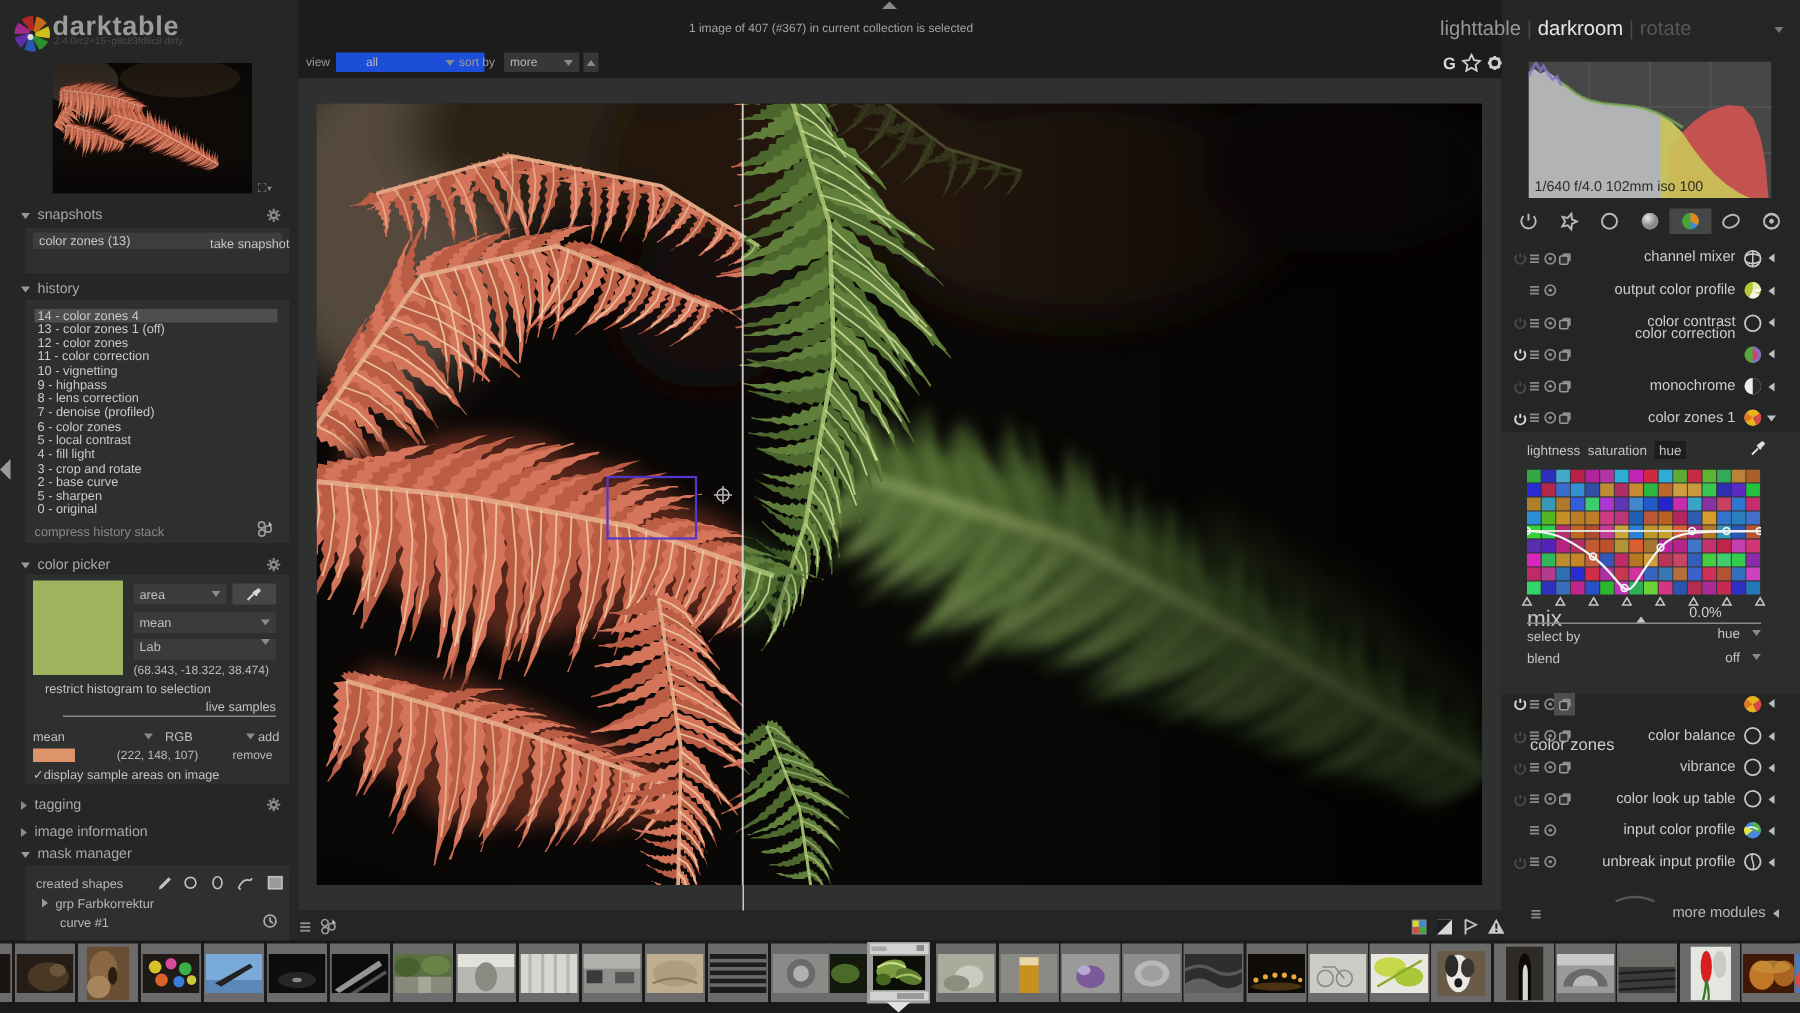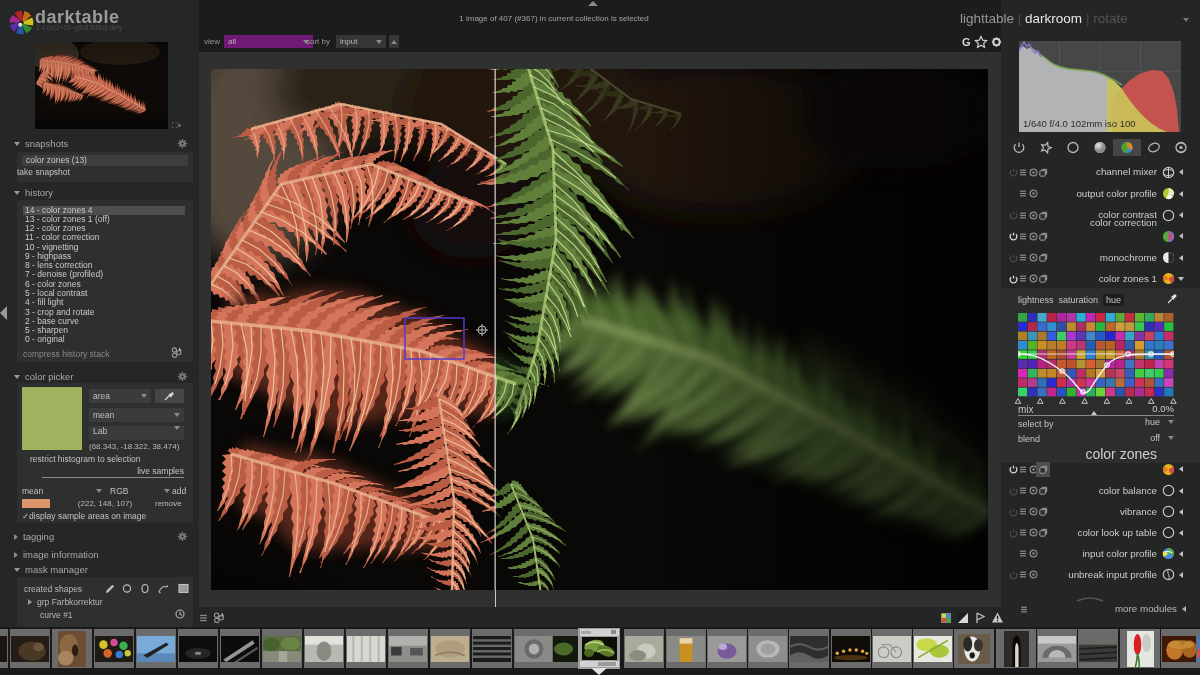--- a/index.html
+++ b/index.html
@@ -36,27 +36,27 @@
 <div class="abs" style="left:36px;top:24px;font-size:6.5px;color:#4e4e4e">2.4.0rc2+15~g8c83fd8c8 dirty</div>
 <div class="abs" style="left:588px;top:1px">
     <span class="tri-d" style="border-top:none;border-bottom:5px solid #8a8a8a;border-left:5px solid transparent;border-right:5px solid transparent"></span>
   </div>
 <div class="abs" style="left:454px;top:14px;width:200px;text-align:center;font-size:8px;color:#a2a2a2">1 image of 407 (#367) in current collection is selected</div>
 <div class="abs" style="left:960px;top:11px;width:200px;font-size:13.5px;color:#555"><span style="color:#989898">lighttable</span> <span style="color:#4a4a4a">|</span> <span style="color:#e6e6e6">darkroom</span> <span style="color:#4a4a4a">|</span> <span style="color:#565656">rotate</span></div>
 <div class="abs" style="left:1183px;top:18px">
     <span class="tri-d" style="border-top-color:#777"></span>
   </div>
 <div class="abs" style="left:204px;top:37px;font-size:8px;color:#9a9a9a">view</div>
-<div class="abs" style="left:224px;top:35px;width:89px;height:13px;background:#701a75;display:flex;align-items:center;justify-content:space-between;padding:0 4px">
+<div class="abs" style="left:224px;top:35px;width:99px;height:13px;background:#1d4ed8;display:flex;align-items:center;justify-content:space-between;padding:0 20px">
     <span style="font-size:8px;color:#b8b8b8">all</span>
     <span class="tri-d"></span>
   </div>
 <div class="abs" style="left:306px;top:37px;font-size:8px;color:#9a9a9a">sort by</div>
 <div class="abs" style="left:336px;top:35px;width:50px;height:13px;background:#363737;display:flex;align-items:center;justify-content:space-between;padding:0 4px">
-    <span style="font-size:8px;color:#b8b8b8">input</span>
+    <span style="font-size:8px;color:#b8b8b8">more</span>
     <span class="tri-d"></span>
   </div>
 <div class="abs" style="left:389px;top:35px;width:10px;height:13px;background:#363737;display:flex;align-items:center;justify-content:center">
     <span class="tri-d" style="transform:rotate(180deg)"></span>
   </div>
 <svg class="abs" style="left:958px;top:35px" width="44" height="14" viewBox="0 0 44 14">
 <text x="4" y="11" font-size="11" font-weight="bold" fill="#d8d8d8" font-family="Liberation Sans">G</text>
 <path d="M23,1.5 l1.7,3.6 3.9,.5 -2.9,2.7 .8,3.9 -3.5,-2 -3.5,2 .8,-3.9 -2.9,-2.7 3.9,-.5Z" fill="none" stroke="#d0d0d0" stroke-width="1.2"></path>
 <g transform="translate(38.5,7)">
       <circle r="3.2" fill="none" stroke="#d0d0d0" stroke-width="2"></circle>
@@ -922,21 +922,21 @@
         <line x1="9" y1="4.5" x2="7.4" y2="4.5"></line>
         <line x1="1.4" y1="1.4" x2="2.5" y2="2.5"></line>
         <line x1="7.6" y1="7.6" x2="6.5" y2="6.5"></line>
         <line x1="1.4" y1="7.6" x2="2.5" y2="6.5"></line>
         <line x1="7.6" y1="1.4" x2="6.5" y2="2.5"></line>
       </g>
     </svg>
   </div>
 <div class="abs box" style="left:17px;top:152px;width:176px;height:30px"></div>
 <div class="abs" style="left:22px;top:155px;width:166px;height:11px;background:#3c3d3d;color:#c8c8c8;font-size:8.5px;padding-left:4px;line-height:11px">color zones (13)</div>
-<div class="abs" style="left:17px;top:166px;width:176px;height:13px;color:#c4c4c4;font-size:8.5px;text-align:left;line-height:13px">take snapshot</div>
+<div class="abs" style="left:17px;top:156px;width:176px;height:13px;color:#c4c4c4;font-size:8.5px;text-align:right;line-height:13px">take snapshot</div>
 <div class="abs hdr" style="left:14px;top:187px;width:176px">
     <span class="tri-d" style="border-top-color:#999"></span>
     <span>history</span>
   </div>
 <div class="abs box" style="left:17px;top:200px;width:176px;height:162px"></div>
 <div class="abs" style="left:23px;top:206px;width:162px;height:9.3px;background:#4e4e4e;color:#cacaca;font-size:8.5px;line-height:9.5px;padding-left:2px;white-space:nowrap">14 - color zones 4</div>
 <div class="abs" style="left:23px;top:215px;width:162px;height:9.3px;color:#cacaca;font-size:8.5px;line-height:9.5px;padding-left:2px;white-space:nowrap">13 - color zones 1 (off)</div>
 <div class="abs" style="left:23px;top:224px;width:162px;height:9.3px;color:#cacaca;font-size:8.5px;line-height:9.5px;padding-left:2px;white-space:nowrap">12 - color zones</div>
 <div class="abs" style="left:23px;top:233px;width:162px;height:9.3px;color:#cacaca;font-size:8.5px;line-height:9.5px;padding-left:2px;white-space:nowrap">11 - color correction</div>
 <div class="abs" style="left:23px;top:243px;width:162px;height:9.3px;color:#cacaca;font-size:8.5px;line-height:9.5px;padding-left:2px;white-space:nowrap">10 - vignetting</div>
@@ -1421,22 +1421,22 @@
 <svg class="abs" style="left:1014px;top:397px" width="168" height="8" viewBox="0 0 168 8">
     <path d="M4,1.5 l2.8,4.8 h-5.6Z" fill="none" stroke="#c8c8c8" stroke-width="1" transform="translate(0,0)"></path>
     <path d="M26.2,1.5 l2.8,4.8 h-5.6Z" fill="none" stroke="#c8c8c8" stroke-width="1" transform="translate(0,0)"></path>
     <path d="M48.4,1.5 l2.8,4.8 h-5.6Z" fill="none" stroke="#c8c8c8" stroke-width="1" transform="translate(0,0)"></path>
     <path d="M70.6,1.5 l2.8,4.8 h-5.6Z" fill="none" stroke="#c8c8c8" stroke-width="1" transform="translate(0,0)"></path>
     <path d="M92.8,1.5 l2.8,4.8 h-5.6Z" fill="none" stroke="#c8c8c8" stroke-width="1" transform="translate(0,0)"></path>
     <path d="M115,1.5 l2.8,4.8 h-5.6Z" fill="none" stroke="#c8c8c8" stroke-width="1" transform="translate(0,0)"></path>
     <path d="M137.2,1.5 l2.8,4.8 h-5.6Z" fill="none" stroke="#c8c8c8" stroke-width="1" transform="translate(0,0)"></path>
     <path d="M159.4,1.5 l2.8,4.8 h-5.6Z" fill="none" stroke="#c8c8c8" stroke-width="1" transform="translate(0,0)"></path>
   </svg>
-<div class="abs" style="left:1018px;top:404px;font-size:10px;color:#c4c4c4">mix</div>
-<div class="abs" style="left:1100px;top:403px;width:74px;text-align:right;font-size:9.5px;color:#d0d0d0">0.0%</div>
+<div class="abs" style="left:1018px;top:404px;font-size:15px;color:#c4c4c4">mix</div>
+<div class="abs" style="left:1100px;top:403px;width:74px;text-align:center;font-size:9.5px;color:#d0d0d0">0.0%</div>
 <div class="abs" style="left:1018px;top:414.5px;width:156px;height:1.5px;background:#8a8a8a"></div>
 <div class="abs" style="left:1091px;top:411px">
     <span class="tri-d" style="transform:rotate(180deg);border-top:4px solid #c8c8c8;border-left:3px solid transparent;border-right:3px solid transparent"></span>
   </div>
 <div class="abs" style="left:1018px;top:419px;font-size:9px;color:#c4c4c4">select by</div>
 <div class="abs" style="left:1100px;top:417px;width:60px;text-align:right;font-size:9px;color:#c4c4c4">hue</div>
 <div class="abs" style="left:1168px;top:420px">
     <span class="tri-d" style="border-top-color:#888"></span>
   </div>
 <div class="abs" style="left:1018px;top:434px;font-size:9px;color:#c4c4c4">blend</div>
@@ -1456,21 +1456,21 @@
   </svg>
 <svg class="abs" style="left:1028.5px;top:464.5px" width="9" height="9" viewBox="0 0 9 9">
     <circle cx="4.5" cy="4.5" r="3.4" stroke="#8a8a8a" stroke-width="1.2" fill="none"></circle>
     <circle cx="4.5" cy="4.5" r="1.2" fill="#8a8a8a"></circle>
   </svg>
 <div class="abs" style="left:1035.5px;top:461.5px;width:14px;height:15px;background:#4e4e4e"></div>
 <svg class="abs" style="left:1038.5px;top:464.5px" width="9" height="9" viewBox="0 0 9 9">
     <rect x="2.6" y=".8" width="5.6" height="5.6" rx="1" fill="#8a8a8a"></rect>
     <rect x="0.8" y="2.6" width="5.6" height="5.6" rx="1" fill="#2e2f2f" stroke="#9a9a9a" stroke-width="1"></rect>
   </svg>
-<div class="abs" style="left:1020px;top:446px;width:137px;text-align:right;font-size:14px;color:#cdcdcd">color zones</div>
+<div class="abs" style="left:1020px;top:491px;width:137px;text-align:left;font-size:11px;color:#cdcdcd">color zones</div>
 <svg class="abs" style="left:1162px;top:462.5px" width="13" height="13" viewBox="0 0 13 13">
     <circle cx="6.5" cy="6.5" r="5.5" fill="#e8b41e"></circle>
     <path d="M6.5,6.5 L11.2,3.5 A5.5,5.5 0 0 1 9,11.5Z" fill="#d84a4a"></path>
     <path d="M6.5,6.5 L2,9.7 A5.5,5.5 0 0 1 2.2,3Z" fill="#e07828"></path>
   </svg>
 <div class="abs" style="left:1179px;top:466px">
     <span class="tri-l" style="border-right-color:#c0c0c0"></span>
   </div>
 <svg class="abs" style="left:1009px;top:486.5px" width="9" height="9" viewBox="0 0 9 9">
     <path d="M2.1,2.1 a3.4,3.4 0 1 0 4.8,0 M4.5,.8 V3.6" stroke="#4a4a4a" stroke-width="1.3" fill="none"></path>

